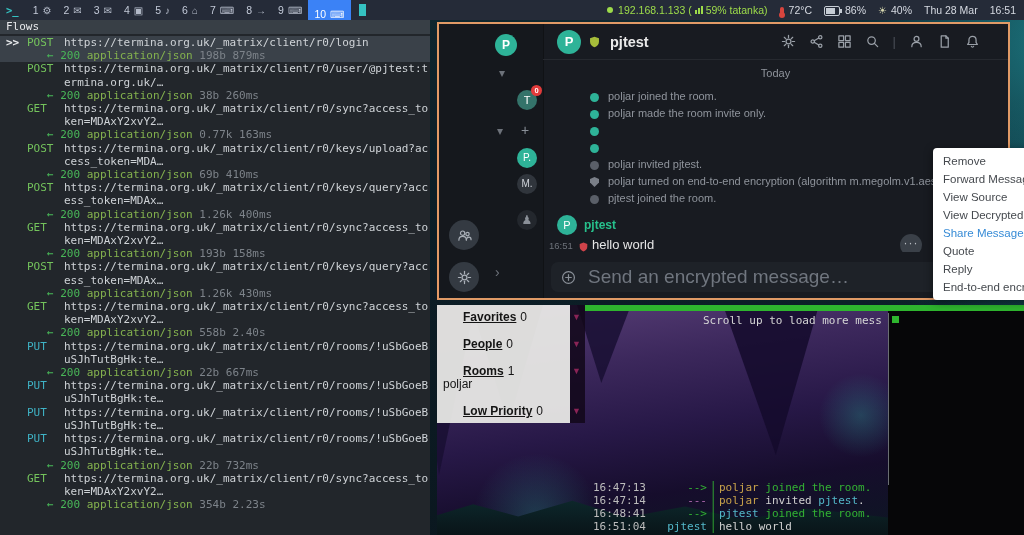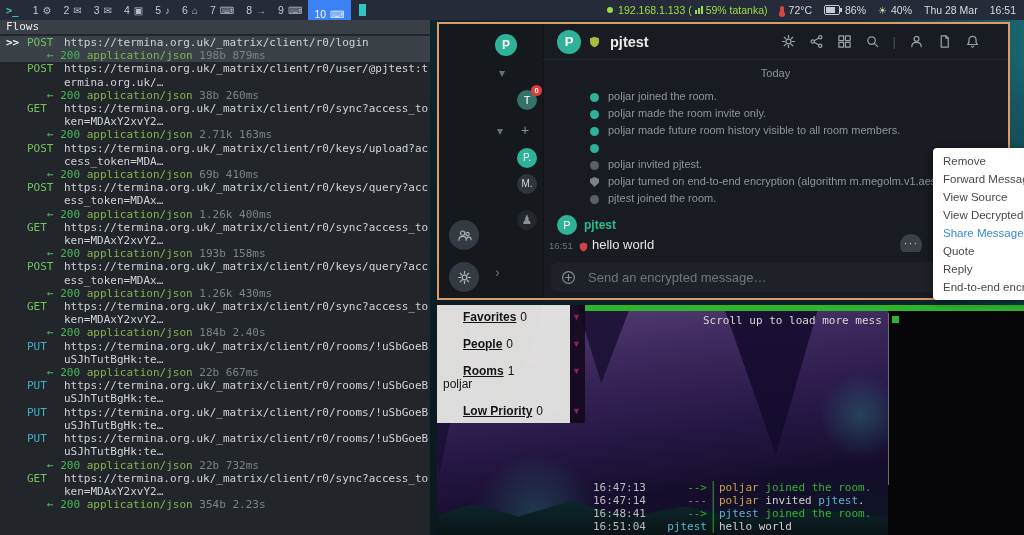--- a/index.html
+++ b/index.html
@@ -11,21 +11,21 @@
     linear-gradient(200deg,#123038 0%,#0c2028 40%,#0a141c 100%);}
   
   .statusbar{position:absolute;left:0;top:0;width:1024px;height:20px;background:#252b38;display:flex;align-items:center;padding-left:6px;box-sizing:border-box;font-size:10.5px;color:#c3cad8;}
   .sb-prompt{color:#35c2c2;font-weight:bold;margin-right:8px;font-family:"DejaVu Sans Mono",monospace;}
   .ws-list{display:flex;align-items:center;height:100%;}
   .ws{display:inline-flex;gap:4px;align-items:center;padding:0 6px;height:100%;color:#c3cad8;}
   .ws .ws-icon{font-size:10px;opacity:.9;}
   .ws.active{background:#3b82f6;color:#fff;align-items:flex-end;}
   .sb-cursor{width:7px;height:12px;background:#35c2c2;margin-left:8px;}
   .sb-right{display:flex;gap:12px;align-items:center;margin-left:auto;padding-right:8px;color:#d6dae2;font-size:10.5px;}
-  .sb-item{display:inline-flex;align-items:center;}
+  .sb-item{display:inline-flex;align-items:flex-end;}
   .sb-net{color:#9ddb4a;display:inline-flex;align-items:center;}
   .net-dot{width:6px;height:6px;border-radius:50%;background:#9ddb4a;margin-right:5px;display:inline-block;}
   .wifi-bars{display:inline-flex;align-items:flex-end;gap:1px;margin:0 3px;}
   .wifi-bars i{width:2px;background:#9ddb4a;display:block;}
   .wifi-bars i:nth-child(1){height:4px}.wifi-bars i:nth-child(2){height:6px}.wifi-bars i:nth-child(3){height:8px}
   .therm{display:inline-block;width:4px;height:9px;background:#d8453e;border-radius:2px;margin-right:5px;position:relative;}
   .therm::after{content:"";position:absolute;left:-1px;bottom:-2px;width:6px;height:6px;border-radius:50%;background:#d8453e;}
   .batt{display:inline-block;width:14px;height:8px;border:1px solid #c6ccd4;border-radius:2px;margin-right:5px;position:relative;}
   .batt::before{content:"";position:absolute;left:1px;top:1px;bottom:1px;width:9px;background:#c6ccd4;}
   .batt::after{content:"";position:absolute;right:-3px;top:2px;width:2px;height:4px;background:#c6ccd4;}
@@ -80,21 +80,21 @@
   .msg{position:relative;margin-top:8px;}
   .msg-avatar{position:absolute;left:14px;top:0;width:20px;height:20px;border-radius:50%;background:#2eb398;color:#fff;font-size:11px;text-align:center;line-height:20px;}
   .msg-sender{margin-left:41px;color:#27c08c;font-size:12px;font-weight:bold;}
   .msg-line{position:relative;margin-top:4px;height:18px;}
   .msg-time{position:absolute;left:6px;top:3px;font-size:9.5px;color:#6d727a;}
   .warn-shield{position:absolute;left:35px;top:2px;}
   .msg-text{position:absolute;left:49px;top:0;color:#e6e6e6;font-size:13px;}
   .msg-opts{position:absolute;right:86px;top:-3px;width:22px;height:22px;border-radius:50%;background:#3a4048;color:#b8bcc2;text-align:center;line-height:19px;font-size:12px;letter-spacing:1px;}
   .el-composer{position:absolute;left:8px;right:8px;bottom:6px;height:30px;background:#1e2228;border-radius:7px;display:flex;align-items:center;padding:0 10px;gap:10px;box-sizing:border-box;}
   .comp-icon{color:#8a9098;display:flex;}
-  .comp-input{flex:1;background:transparent;border:none;outline:none;color:#c8ccd2;font-size:13px;font-family:"Liberation Sans",sans-serif;}
+  .comp-input{flex:1;background:transparent;border:none;outline:none;color:#c8ccd2;font-size:19px;font-family:"Liberation Sans",sans-serif;}
   .comp-input::placeholder{color:#70767f;}
   .comp-badge{width:20px;height:20px;border-radius:50%;background:#3a4048;color:#9aa0a8;font-size:10px;font-weight:bold;text-align:center;line-height:20px;}
   
   .context-menu{position:absolute;left:933px;top:148px;width:160px;background:#fff;border-radius:4px;box-shadow:0 2px 10px rgba(0,0,0,.45);padding:4px 0;z-index:30;overflow:hidden;}
   .mi{font-size:11.5px;color:#45494e;padding:2.5px 10px;line-height:13px;white-space:nowrap;}
   .mi.hl{color:#368bd6;}
   
   .bottom-region{position:absolute;left:437px;top:305px;width:587px;height:230px;overflow:hidden;}
   .cave{position:absolute;left:0;top:0;width:451px;height:230px;background:linear-gradient(172deg,#5a4079 0%,#3c285c 28%,#271847 52%,#160d2c 75%,#0d1623 100%);}
   .cave::before{content:"";position:absolute;inset:0;background:
@@ -219,41 +219,41 @@
         <div class="flow sel">
           <div class="fl1"><span class="mark">&gt;&gt;</span><span class="method POST">POST</span><span class="url">https://termina.org.uk/_matrix/client/r0/login</span></div>
           <div class="fl2"><span class="arrow">←</span> <span class="code">200</span> <span class="ctype">application/json</span> <span class="meta">198b 879ms</span></div>
         </div>
         <div class="flow">
           <div class="fl1"><span class="mark"></span><span class="method POST">POST</span><span class="url">https://termina.org.uk/_matrix/client/r0/user/@pjtest:termina.org.uk/…</span></div>
           <div class="fl2"><span class="arrow">←</span> <span class="code">200</span> <span class="ctype">application/json</span> <span class="meta">38b 260ms</span></div>
         </div>
         <div class="flow">
           <div class="fl1"><span class="mark"></span><span class="method GET">GET</span><span class="url">https://termina.org.uk/_matrix/client/r0/sync?access_token=MDAxY2xvY2…</span></div>
-          <div class="fl2"><span class="arrow">←</span> <span class="code">200</span> <span class="ctype">application/json</span> <span class="meta">2.71k 163ms</span></div>
+          <div class="fl2"><span class="arrow">←</span> <span class="code">200</span> <span class="ctype">application/json</span> <span class="meta">0.77k 163ms</span></div>
         </div>
         <div class="flow">
           <div class="fl1"><span class="mark"></span><span class="method POST">POST</span><span class="url">https://termina.org.uk/_matrix/client/r0/keys/upload?access_token=MDA…</span></div>
           <div class="fl2"><span class="arrow">←</span> <span class="code">200</span> <span class="ctype">application/json</span> <span class="meta">69b 410ms</span></div>
         </div>
         <div class="flow">
           <div class="fl1"><span class="mark"></span><span class="method POST">POST</span><span class="url">https://termina.org.uk/_matrix/client/r0/keys/query?access_token=MDAx…</span></div>
           <div class="fl2"><span class="arrow">←</span> <span class="code">200</span> <span class="ctype">application/json</span> <span class="meta">1.26k 400ms</span></div>
         </div>
         <div class="flow">
           <div class="fl1"><span class="mark"></span><span class="method GET">GET</span><span class="url">https://termina.org.uk/_matrix/client/r0/sync?access_token=MDAxY2xvY2…</span></div>
           <div class="fl2"><span class="arrow">←</span> <span class="code">200</span> <span class="ctype">application/json</span> <span class="meta">193b 158ms</span></div>
         </div>
         <div class="flow">
           <div class="fl1"><span class="mark"></span><span class="method POST">POST</span><span class="url">https://termina.org.uk/_matrix/client/r0/keys/query?access_token=MDAx…</span></div>
           <div class="fl2"><span class="arrow">←</span> <span class="code">200</span> <span class="ctype">application/json</span> <span class="meta">1.26k 430ms</span></div>
         </div>
         <div class="flow">
           <div class="fl1"><span class="mark"></span><span class="method GET">GET</span><span class="url">https://termina.org.uk/_matrix/client/r0/sync?access_token=MDAxY2xvY2…</span></div>
-          <div class="fl2"><span class="arrow">←</span> <span class="code">200</span> <span class="ctype">application/json</span> <span class="meta">184b 2.40s</span></div>
+          <div class="fl2"><span class="arrow">←</span> <span class="code">200</span> <span class="ctype">application/json</span> <span class="meta">558b 2.40s</span></div>
         </div>
         <div class="flow">
           <div class="fl1"><span class="mark"></span><span class="method PUT">PUT</span><span class="url">https://termina.org.uk/_matrix/client/r0/rooms/!uSbGoeBuSJhTutBgHk:te…</span></div>
           <div class="fl2"><span class="arrow">←</span> <span class="code">200</span> <span class="ctype">application/json</span> <span class="meta">22b 667ms</span></div>
         </div>
         <div class="flow">
           <div class="fl1"><span class="mark"></span><span class="method PUT">PUT</span><span class="url">https://termina.org.uk/_matrix/client/r0/rooms/!uSbGoeBuSJhTutBgHk:te…</span></div>
         </div>
         <div class="flow">
           <div class="fl1"><span class="mark"></span><span class="method PUT">PUT</span><span class="url">https://termina.org.uk/_matrix/client/r0/rooms/!uSbGoeBuSJhTutBgHk:te…</span></div>
@@ -351,21 +351,21 @@
               <path d="M8 2.5c2.2 0 3.8 1.6 3.8 3.8V9l1.4 2.2H2.8L4.2 9V6.3C4.2 4.1 5.8 2.5 8 2.5z"></path>
               <path d="M6.8 13.2a1.3 1.3 0 0 0 2.4 0"></path>
             </svg>
         </div>
       </div>
       <div class="el-timeline">
         <div class="date-sep">Today</div>
         <div class="ev-list">
             <div class="ev"><span class="dot green"></span><span class="ev-text">poljar joined the room.</span></div>
             <div class="ev"><span class="dot green"></span><span class="ev-text">poljar made the room invite only.</span></div>
-            <div class="ev"><span class="dot green"></span><span class="ev-text">poljar made future room history visible to all room members.</span></div>
+            <div class="ev"><span class="dot green"></span></div>
             <div class="ev"><span class="dot green"></span></div>
             <div class="ev"><span class="dot grey"></span><span class="ev-text">poljar invited pjtest.</span></div>
             <div class="ev"><span class="dot shield"></span><span class="ev-text">poljar turned on end-to-end encryption (algorithm m.megolm.v1.aes-sha2).</span></div>
             <div class="ev"><span class="dot grey"></span><span class="ev-text">pjtest joined the room.</span></div>
           </div>
         <div class="msg">
           <div class="msg-name-row">
             <span class="msg-avatar">P</span>
             <span class="msg-sender">pjtest</span>
           </div>

